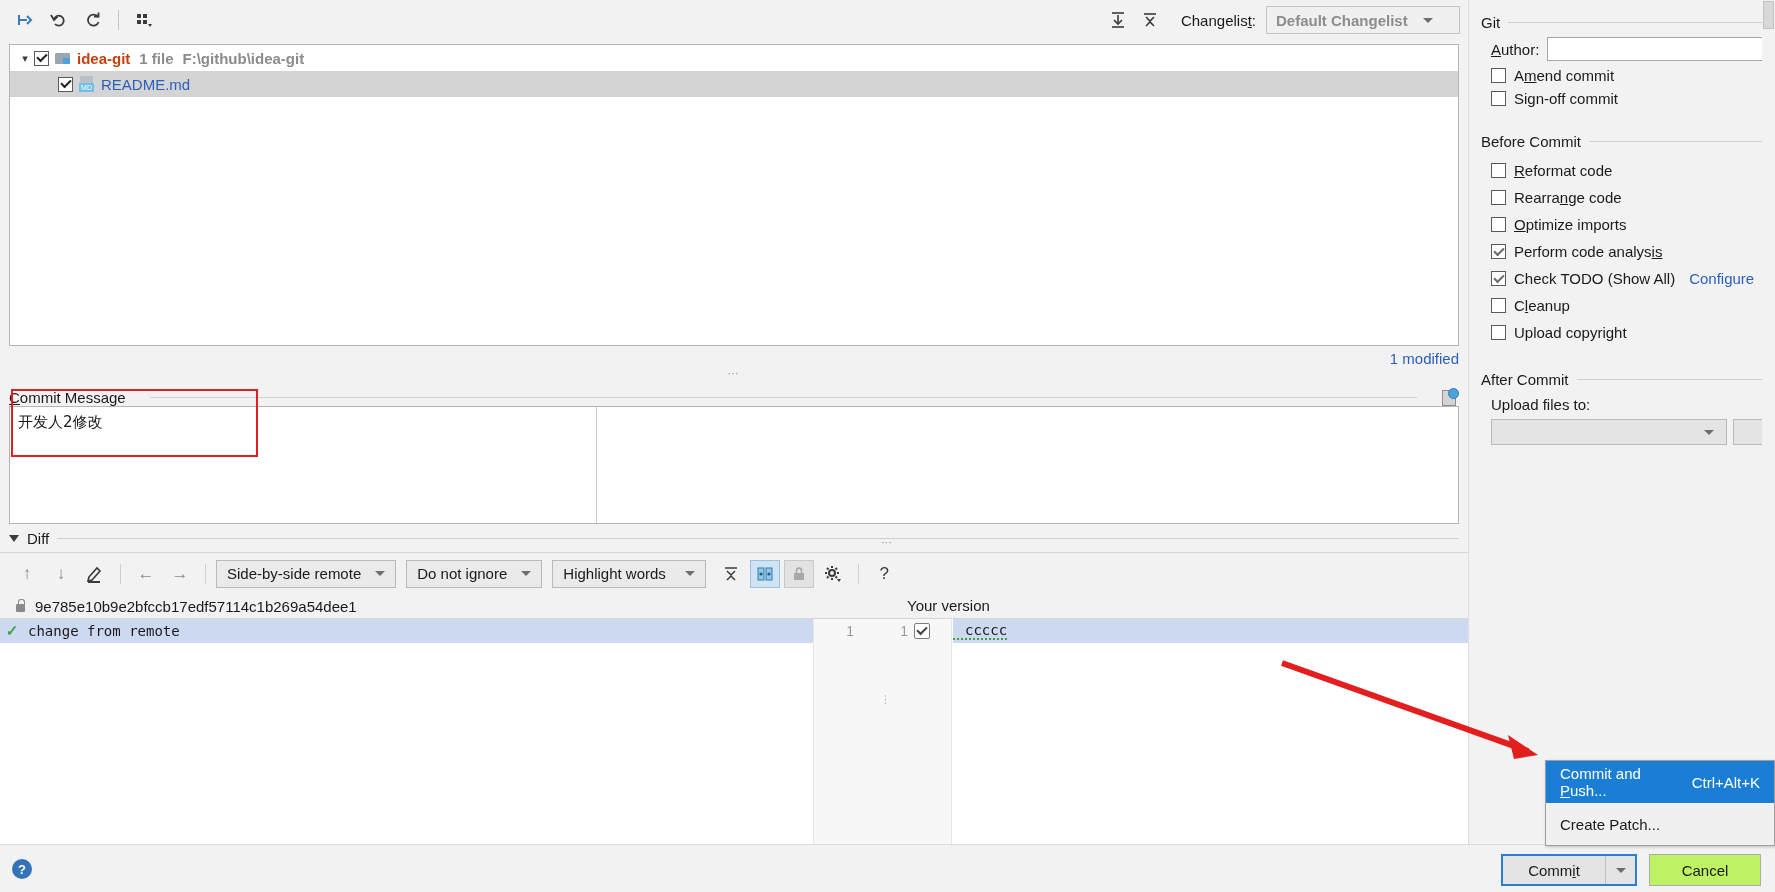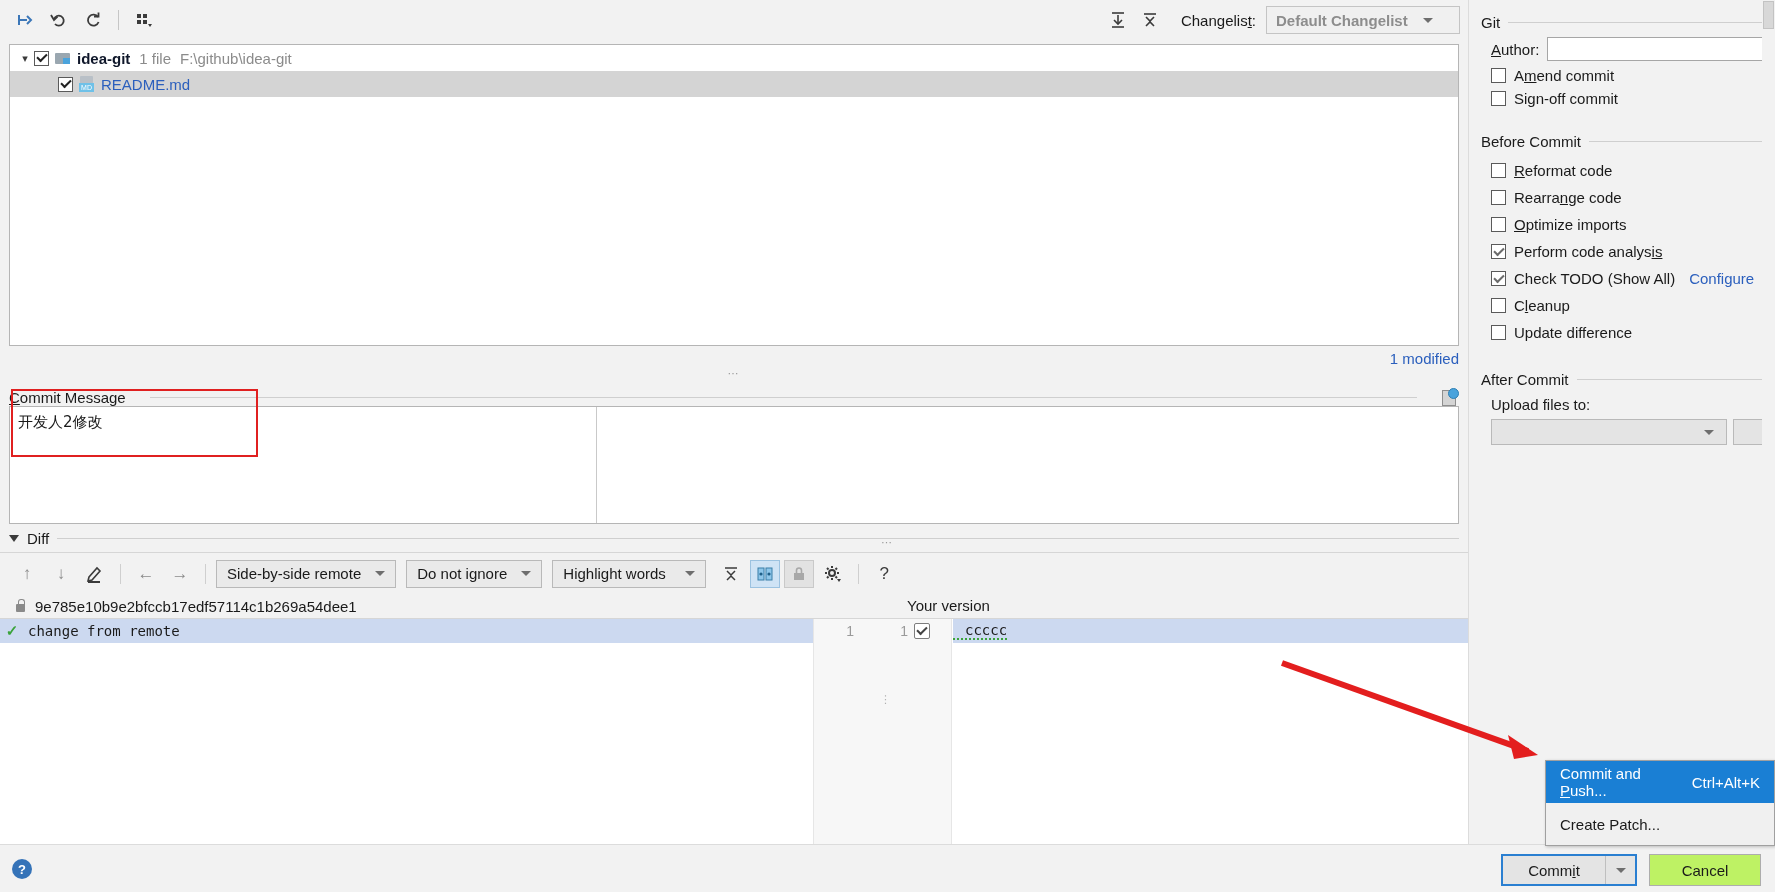--- a/index.html
+++ b/index.html
@@ -61,22 +61,22 @@
     transform:rotate(-45deg) translate(1px,-1px);
   }
   .folder-ico{width:16px;height:14px;margin-right:6px;position:relative;flex:none;}
   .folder-ico::before{content:"";position:absolute;left:0;top:2px;width:15px;height:11px;
     background:#9aa7b0;border-radius:1px;}
   .folder-ico::after{content:"";position:absolute;left:8px;top:7px;width:7px;height:6px;background:#4aa3dc;}
   .md-ico{width:16px;height:16px;margin-right:6px;position:relative;flex:none;}
   .md-ico::before{content:"";position:absolute;left:1px;top:0;width:13px;height:15px;background:#b9c0c7;border-radius:1px;}
   .md-ico::after{content:"MD";position:absolute;left:0px;top:7px;width:15px;height:9px;background:#6fc1e8;
     color:#fff;font-size:7px;line-height:9px;text-align:center;font-family:"Liberation Sans",sans-serif;}
-  .node-name{font-weight:bold;color:#0f172a;}
-  .node-meta{color:#8b8b8b;margin-left:9px;font-weight:normal;}
+  .node-name{font-weight:bold;color:#c2410c;}
+  .node-meta{color:#8b8b8b;margin-left:9px;font-weight:bold;}
   .file-link{color:#2b5fbd;}
 
   .modified-line{
     position:absolute; right:9px; top:350px; color:#2b5fbd; font-size:15px;
   }
   .splitter-dots{
     position:absolute; left:0; right:0; top:370px; text-align:center; color:#9a9a9a;
     font-size:11px; letter-spacing:2px; line-height:6px;
   }
 
@@ -457,21 +457,21 @@
         <span class="cbx checked"></span>
         <label>Check TODO (Show All)</label>
         <span class="cfg-link">Configure</span>
       </div>
       <div class="row" style="padding-top:10px;">
         <span class="cbx"></span>
         <label>C<u>l</u>eanup</label>
       </div>
       <div class="row" style="padding-top:10px;">
         <span class="cbx"></span>
-        <label>Update difference</label>
+        <label>Upload copyright</label>
       </div>
     </div>
 
     <div class="group" style="margin-top:30px;">
       <div class="group-head">
         <span class="group-title">After Commit</span>
         <span class="group-rule"></span>
       </div>
       <div class="upload-label">Upload files to:</div>
       <div class="upload-row">

